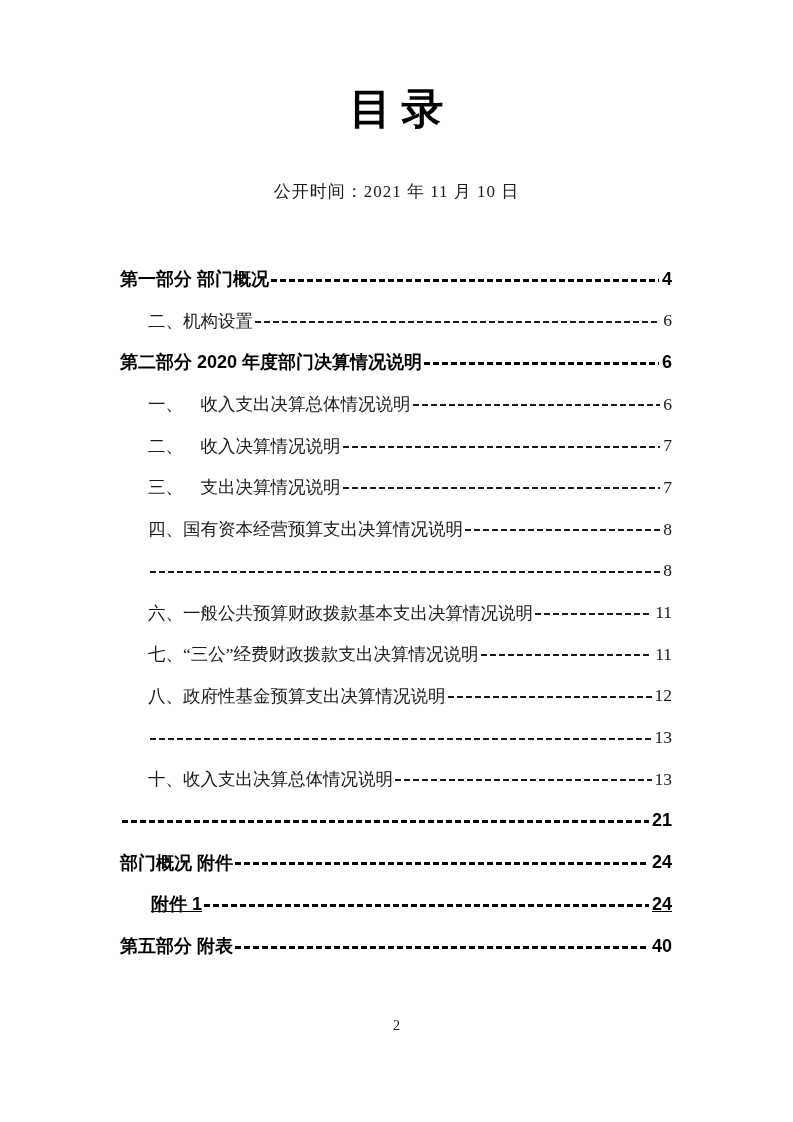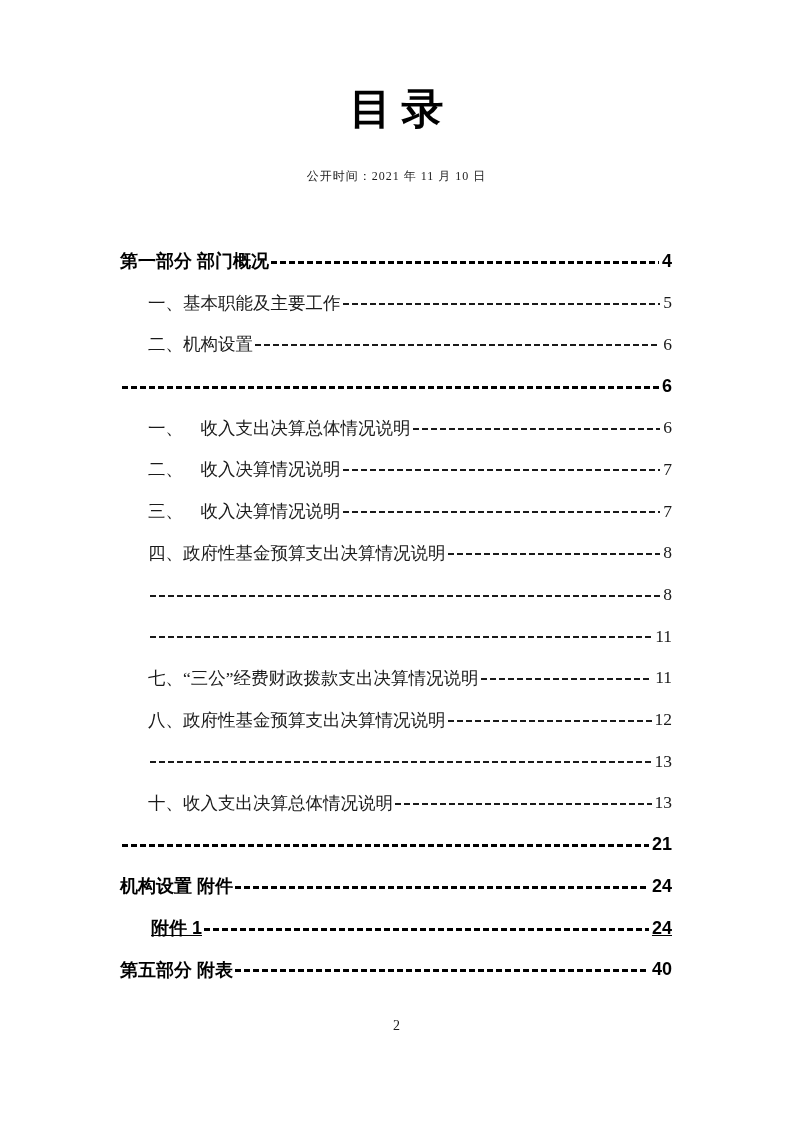--- a/index.html
+++ b/index.html
@@ -22,24 +22,24 @@
     text-align: center;
     font-family: "Liberation Sans", "DejaVu Sans", sans-serif;
     font-weight: 700;
     font-size: 42px;
     line-height: 1.1;
     letter-spacing: 10px;
     text-indent: 10px; 
     color: #000000;
   }
   .publish-time {
-    margin-top: 36px;
+    margin-top: 48px;
     text-align: center;
     font-family: "Liberation Serif", "DejaVu Serif", serif;
-    font-size: 12px;
+    font-size: 17px;
     color: #1a1a1a;
     letter-spacing: 1px;
   }
   .toc {
     margin-top: 55px;
     padding: 0 121px 0 120px;
   }
   .toc-row {
     display: flex;
     align-items: center;
@@ -98,58 +98,55 @@
 
   <div class="publish-time">公开时间：2021 年 11 月 10 日</div>
 
   <div class="toc" id="toc-list">
       <div class="toc-row bold">
       <span class="toc-label">第一部分 部门概况</span>
       <span class="toc-leader"></span>
       <span class="toc-page">4</span>
     </div>
       <div class="toc-row lvl1">
-      <span class="toc-label">一、基本职能及主要工作</span>
-      <span class="toc-leader"></span>
-      <span class="toc-page">5</span>
-    </div>
-      <div class="toc-row lvl1">
       <span class="toc-label">二、机构设置</span>
       <span class="toc-leader"></span>
       <span class="toc-page">6</span>
     </div>
       <div class="toc-row bold">
+      <span class="toc-label">第二部分 2020 年度部门决算情况说明</span>
       <span class="toc-leader"></span>
       <span class="toc-page">6</span>
     </div>
       <div class="toc-row lvl1">
       <span class="toc-label">一、　收入支出决算总体情况说明</span>
       <span class="toc-leader"></span>
       <span class="toc-page">6</span>
     </div>
       <div class="toc-row lvl1">
       <span class="toc-label">二、　收入决算情况说明</span>
       <span class="toc-leader"></span>
       <span class="toc-page">7</span>
     </div>
       <div class="toc-row lvl1">
-      <span class="toc-label">三、　收入决算情况说明</span>
+      <span class="toc-label">三、　支出决算情况说明</span>
       <span class="toc-leader"></span>
       <span class="toc-page">7</span>
     </div>
       <div class="toc-row lvl1">
-      <span class="toc-label">四、政府性基金预算支出决算情况说明</span>
+      <span class="toc-label">四、国有资本经营预算支出决算情况说明</span>
       <span class="toc-leader"></span>
       <span class="toc-page">8</span>
     </div>
       <div class="toc-row lvl1">
       <span class="toc-leader"></span>
       <span class="toc-page">8</span>
     </div>
       <div class="toc-row lvl1">
+      <span class="toc-label">六、一般公共预算财政拨款基本支出决算情况说明</span>
       <span class="toc-leader"></span>
       <span class="toc-page">11</span>
     </div>
       <div class="toc-row lvl1">
       <span class="toc-label">七、“三公”经费财政拨款支出决算情况说明</span>
       <span class="toc-leader"></span>
       <span class="toc-page">11</span>
     </div>
       <div class="toc-row lvl1">
       <span class="toc-label">八、政府性基金预算支出决算情况说明</span>
@@ -163,21 +160,21 @@
       <div class="toc-row lvl1">
       <span class="toc-label">十、收入支出决算总体情况说明</span>
       <span class="toc-leader"></span>
       <span class="toc-page">13</span>
     </div>
       <div class="toc-row bold">
       <span class="toc-leader"></span>
       <span class="toc-page">21</span>
     </div>
       <div class="toc-row bold">
-      <span class="toc-label">机构设置 附件</span>
+      <span class="toc-label">部门概况 附件</span>
       <span class="toc-leader"></span>
       <span class="toc-page">24</span>
     </div>
       <div class="toc-row bold lvl1">
       <span class="toc-label">附件 1</span>
       <span class="toc-leader"></span>
       <span class="toc-page">24</span>
     </div>
       <div class="toc-row bold">
       <span class="toc-label">第五部分 附表</span>

